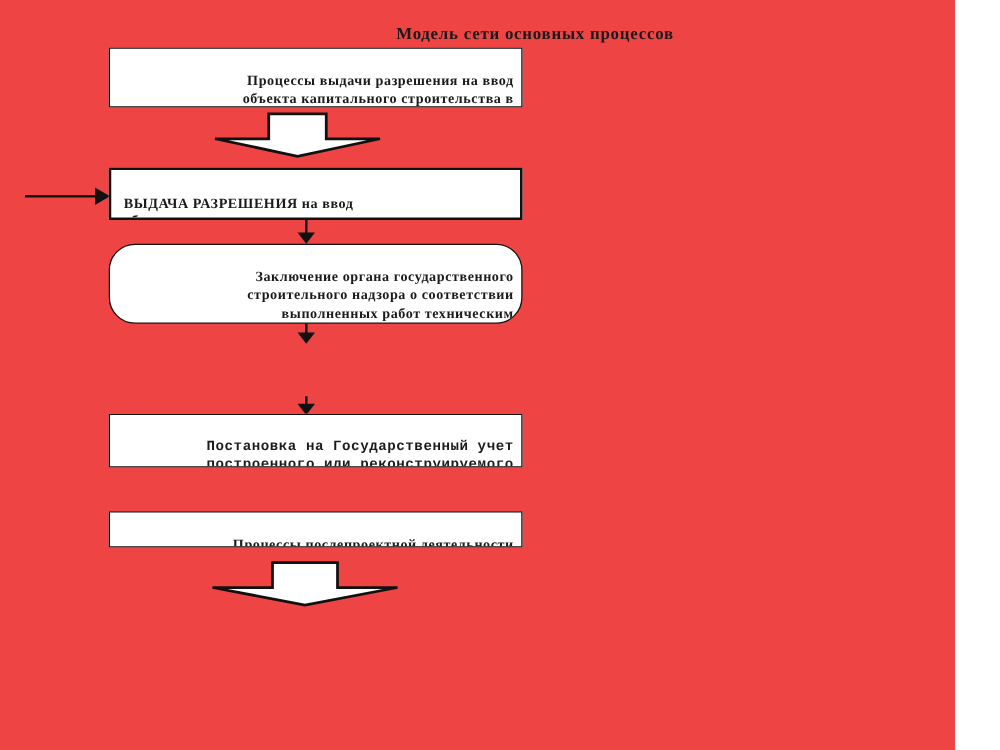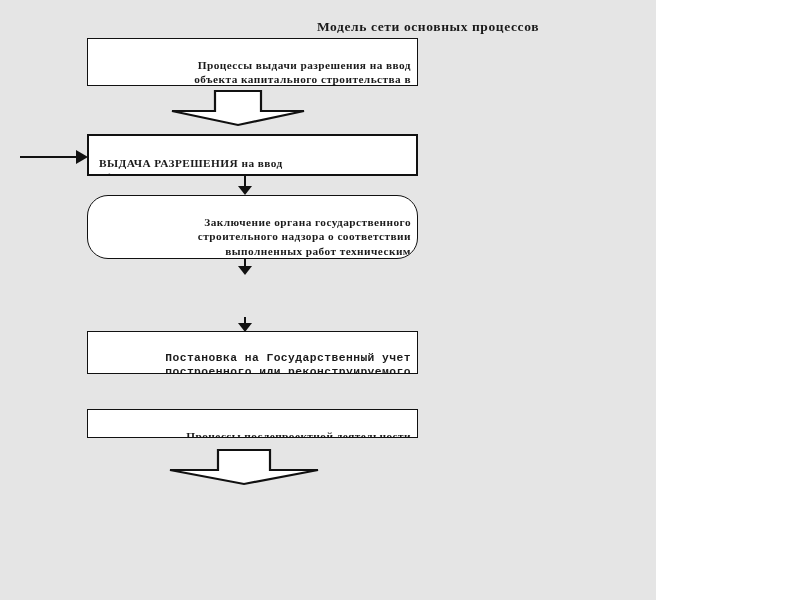--- a/index.html
+++ b/index.html
@@ -12,23 +12,23 @@
     height: 600px;
     position: relative;
     overflow: hidden;
     font-family: "Liberation Serif", serif;
   }
 
   .canvas {
     position: absolute;
     left: 0;
     top: 0;
-    width: 656px;
+    width: 764px;
     height: 600px;
-    background: #e5e5e5;
+    background: #ef4444;
   }
 
   
   .diagram-title {
     position: absolute;
     left: 0;
     top: 19px;
     width: 800px;
     text-align: center;
     font-family: "Liberation Serif", serif;

